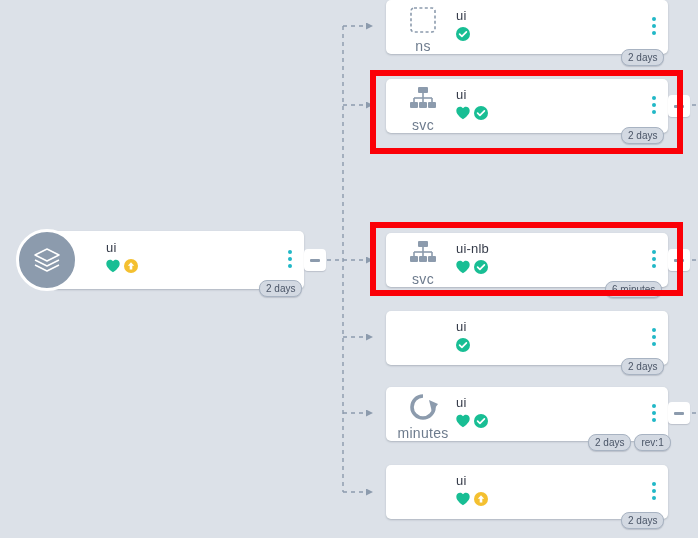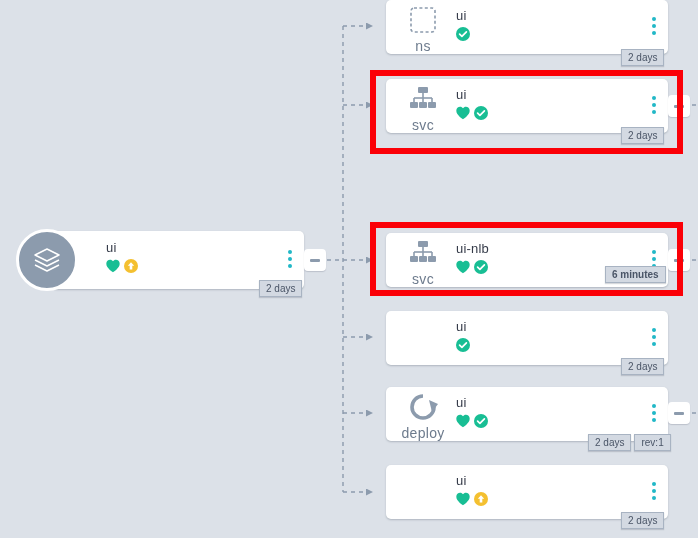--- a/index.html
+++ b/index.html
@@ -155,21 +155,21 @@
   
   .badges {
     position: absolute;
     display: flex;
     gap: 3px;
     z-index: 4;
   }
   .badge {
     background: #d3d9e2;
     border: 1px solid #a8b3c2;
-    border-radius: 0;
+    border-radius: 8px;
     font-size: 10px;
     color: #4a5567;
     padding: 2px 6px 2px 6px;
     line-height: 11px;
     white-space: nowrap;
     box-shadow: 0 1px 1px rgba(90,100,115,0.25);
   }
   
   .collapse-tab {
     position: absolute;
@@ -371,21 +371,21 @@
           <path d="M4.6 8.2 L6.9 10.4 L11.4 5.8" fill="none" stroke="#ffffff" stroke-width="1.7" stroke-linecap="round" stroke-linejoin="round"></path>
         </svg>
       </span>
       <span class="kebab res-kebab">
         <i></i>
           <i></i>
           <i></i>
       </span>
     </div>
   </div>
-  <div class="badges" style="left:605px; top:266px;font-weight:bold;">
+  <div class="badges" style="left:605px; top:281px;">
     <span class="badge">6 minutes</span>
   </div>
   <div class="collapse-tab" style="left:668px; top:249px;">
     <span></span>
   </div>
   <div class="highlight" style="left:370px; top:222px; width:313px; height:74px;"></div>
 
   <div class="res-node" style="left:386px; top:311px;">
     <div class="res-card">
       <span class="res-name">ui</span>
@@ -406,21 +406,21 @@
     <span class="badge">2 days</span>
   </div>
 
   <div class="res-node" style="left:386px; top:387px;">
     <div class="res-card">
       <div class="res-icon">
         <svg width="32" height="30" viewBox="0 0 32 30">
           <path d="M16 4 A11 11 0 1 0 27 15" fill="none" stroke="#8c9bad" stroke-width="3.6" stroke-linecap="butt"></path>
           <path d="M22 8 L31 12 L25 20 Z" fill="#8c9bad"></path>
         </svg>
-        <span class="res-kind">deploy</span>
+        <span class="res-kind">minutes</span>
       </div>
       <span class="res-name">ui</span>
       <span class="res-health">
         <svg class="hicon" width="16" height="16" viewBox="0 0 16 16">
           <path d="M8 14.2C8 14.2 1.3 10.1 1.3 5.7 1.3 3.4 3.1 1.8 5.1 1.8c1.3 0 2.3.6 2.9 1.5.6-.9 1.6-1.5 2.9-1.5 2 0 3.8 1.6 3.8 3.9 0 4.4-6.7 8.5-6.7 8.5z" fill="#18be94"></path>
         </svg>
         <svg class="hicon" width="16" height="16" viewBox="0 0 16 16">
           <circle cx="8" cy="8" r="7" fill="#18be94"></circle>
           <path d="M4.6 8.2 L6.9 10.4 L11.4 5.8" fill="none" stroke="#ffffff" stroke-width="1.7" stroke-linecap="round" stroke-linejoin="round"></path>
         </svg>

